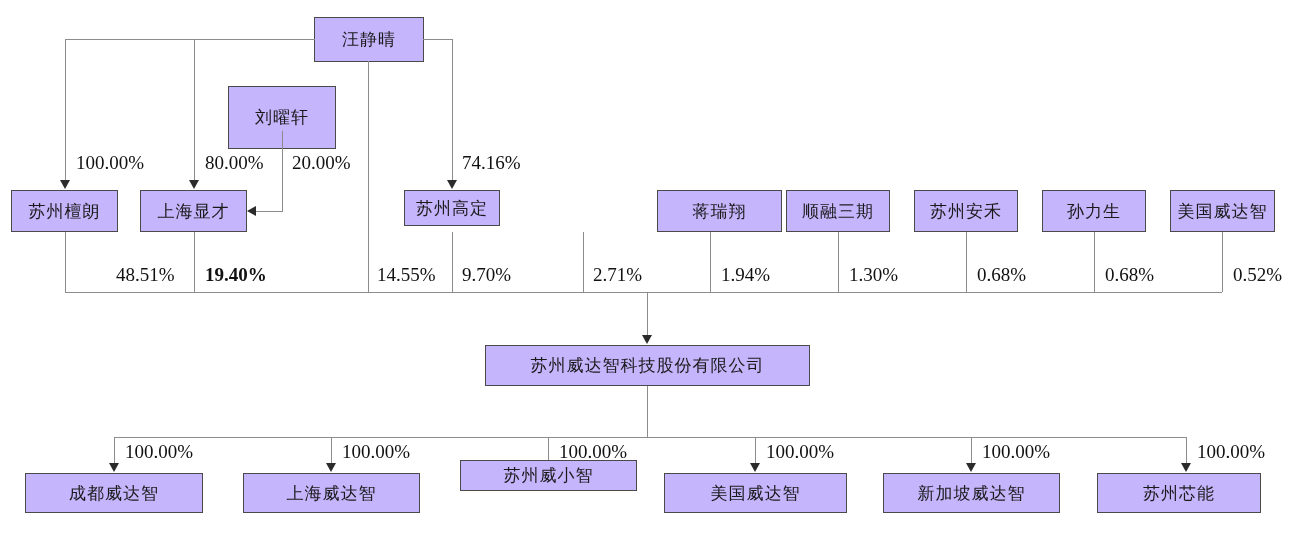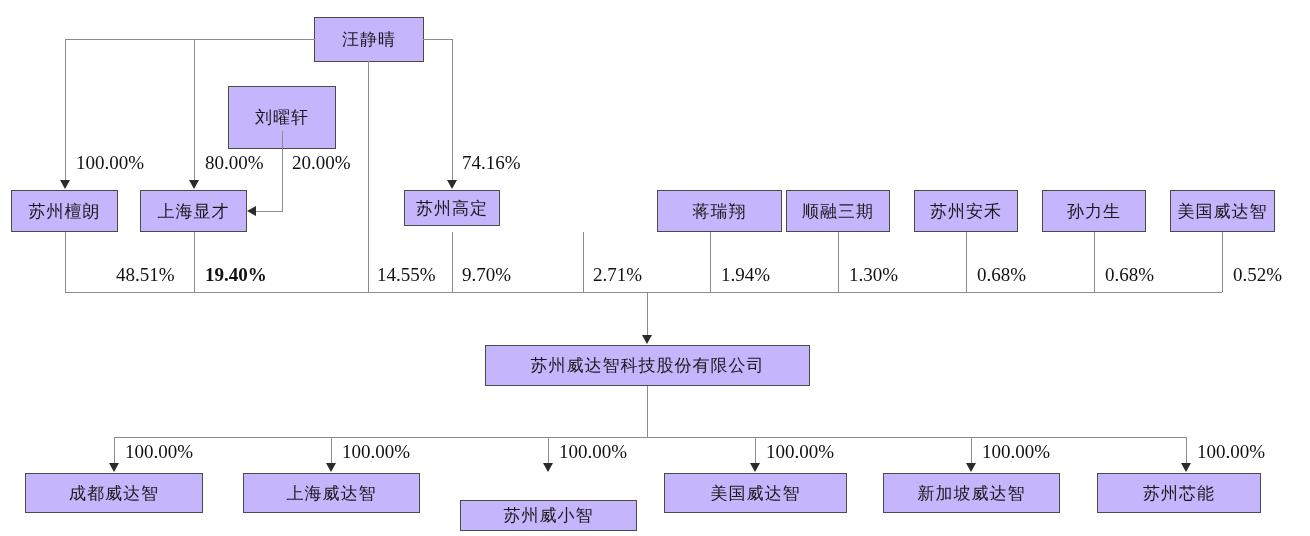--- a/index.html
+++ b/index.html
@@ -95,21 +95,21 @@
   <div class="box" style="left:25px;top:473px;width:178px;height:40px;">成都威达智</div>
 
   <div class="vline" style="left:331px;top:437px;height:27px;"></div>
   <div class="arrow-d" style="left:325.5px;top:463px;"></div>
   <div class="lbl" style="left:342px;top:441px;">100.00%</div>
   <div class="box" style="left:243px;top:473px;width:177px;height:40px;">上海威达智</div>
 
   <div class="vline" style="left:548px;top:437px;height:27px;"></div>
   <div class="arrow-d" style="left:542.5px;top:463px;"></div>
   <div class="lbl" style="left:559px;top:441px;">100.00%</div>
-  <div class="box" style="left:460px;top:500px;width:177px;height:31px;">苏州威小智</div>
+  <div class="box" style="left:460px;top:460px;width:177px;height:31px;">苏州威小智</div>
 
   <div class="vline" style="left:755px;top:437px;height:27px;"></div>
   <div class="arrow-d" style="left:749.5px;top:463px;"></div>
   <div class="lbl" style="left:766px;top:441px;">100.00%</div>
   <div class="box" style="left:664px;top:473px;width:183px;height:40px;text-align:right;">美国威达智</div>
 
   <div class="vline" style="left:971px;top:437px;height:27px;"></div>
   <div class="arrow-d" style="left:965.5px;top:463px;"></div>
   <div class="lbl" style="left:982px;top:441px;">100.00%</div>
   <div class="box" style="left:883px;top:473px;width:177px;height:40px;">新加坡威达智</div>

